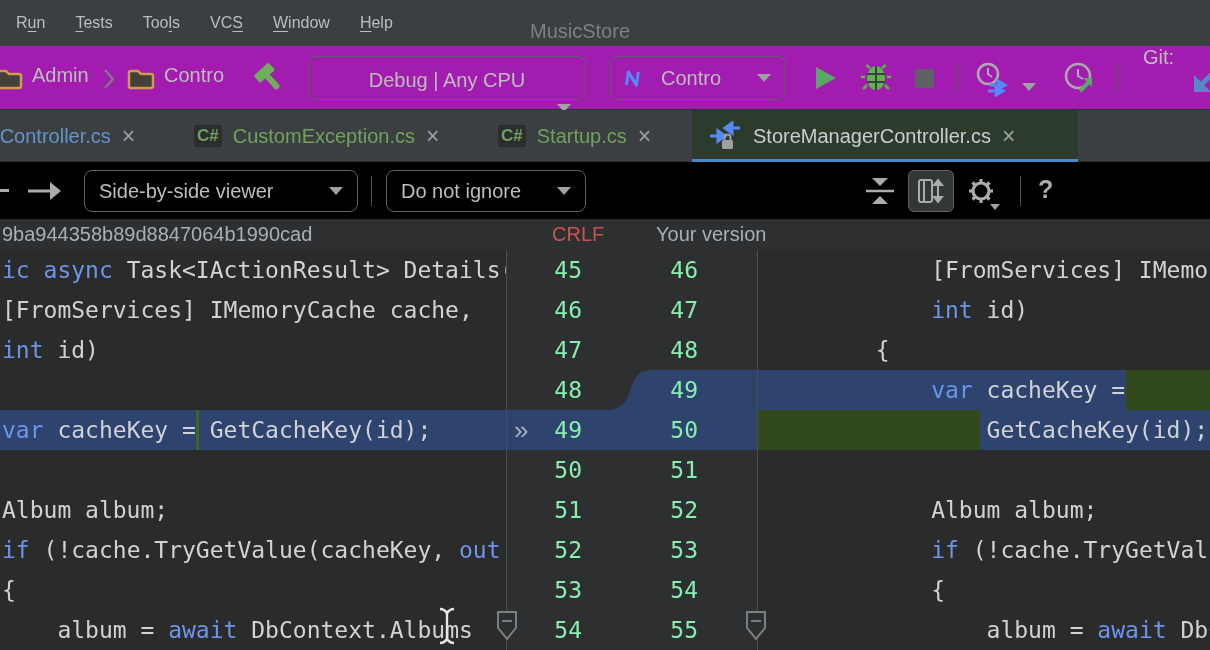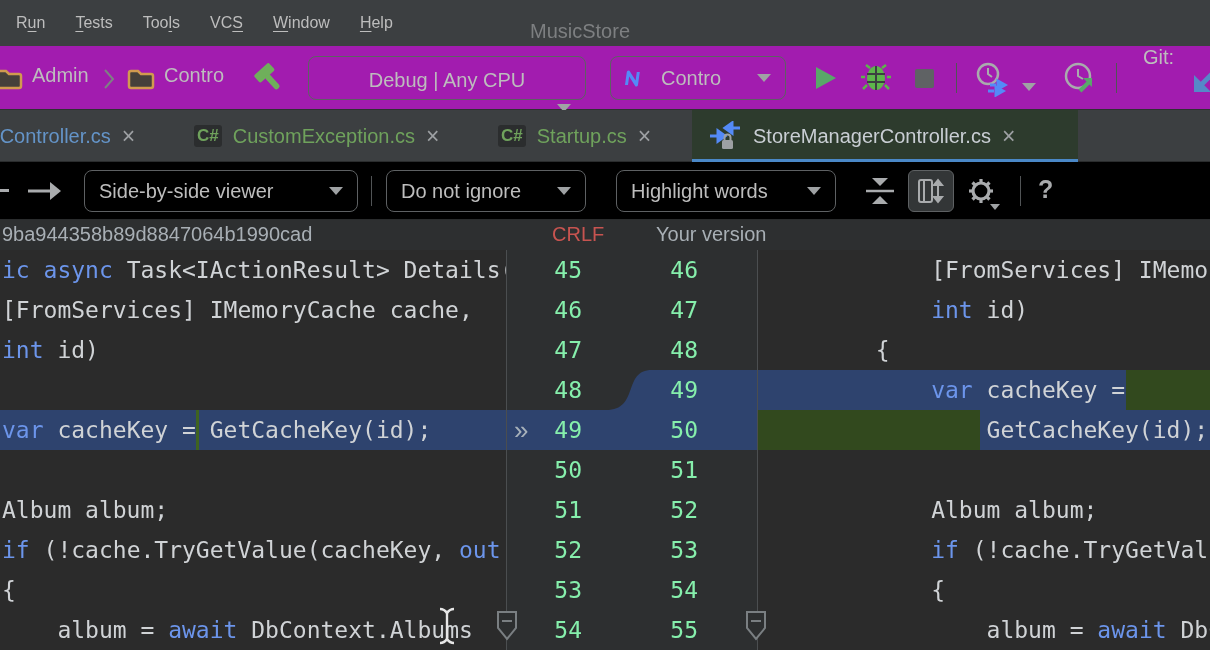--- a/index.html
+++ b/index.html
@@ -193,24 +193,20 @@
 
     <div class="tb dd dd2" style="left:84px;top:8px;width:274px;">
       <span>Side-by-side viewer</span>
       <span class="caret"></span>
     </div>
     <div class="vsep" style="left:371px;top:14px;"></div>
     <div class="tb dd dd2" style="left:386px;top:8px;width:200px;">
       <span>Do not ignore</span>
       <span class="caret"></span>
     </div>
-    <div class="tb dd dd2" style="left:616px;top:8px;width:220px;">
-      <span>Highlight words</span>
-      <span class="caret"></span>
-    </div>
 
     <svg class="icn" style="position:absolute;left:862px;top:15px;" width="36" height="28" viewBox="0 0 36 28">
       <path d="M10,1 H26 L18,9 z" fill="#A9ABAD"></path>
       <path d="M4,14 H32" stroke="#A9ABAD" stroke-width="2.5"></path>
       <path d="M10,27 H26 L18,19 z" fill="#A9ABAD"></path>
     </svg>
 
     <div id="sync-toggle">
       <svg class="icn" width="28" height="28" viewBox="0 0 28 28">
         <rect x="2" y="3" width="13" height="22" rx="2" fill="none" stroke="#A9ABAD" stroke-width="2"></rect>

